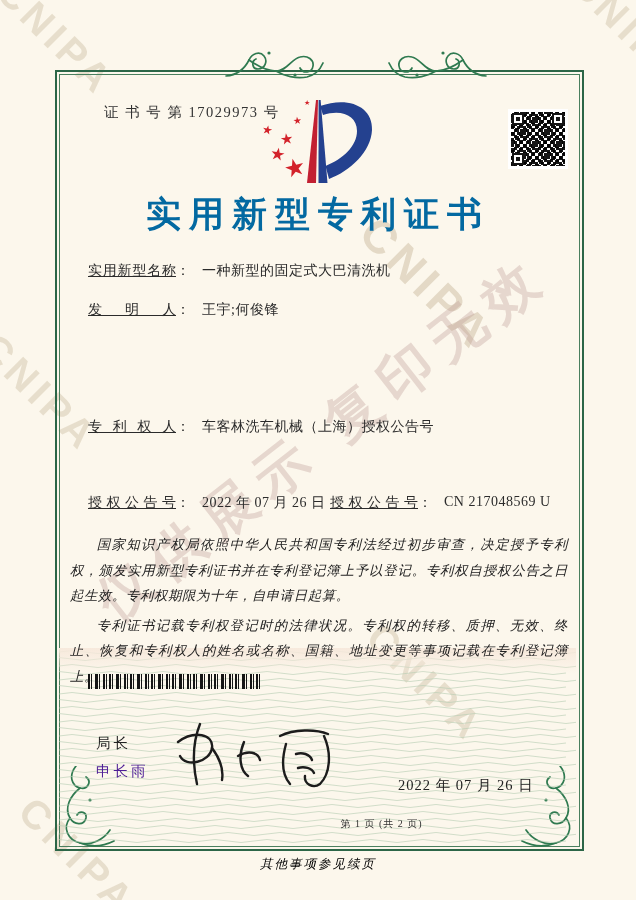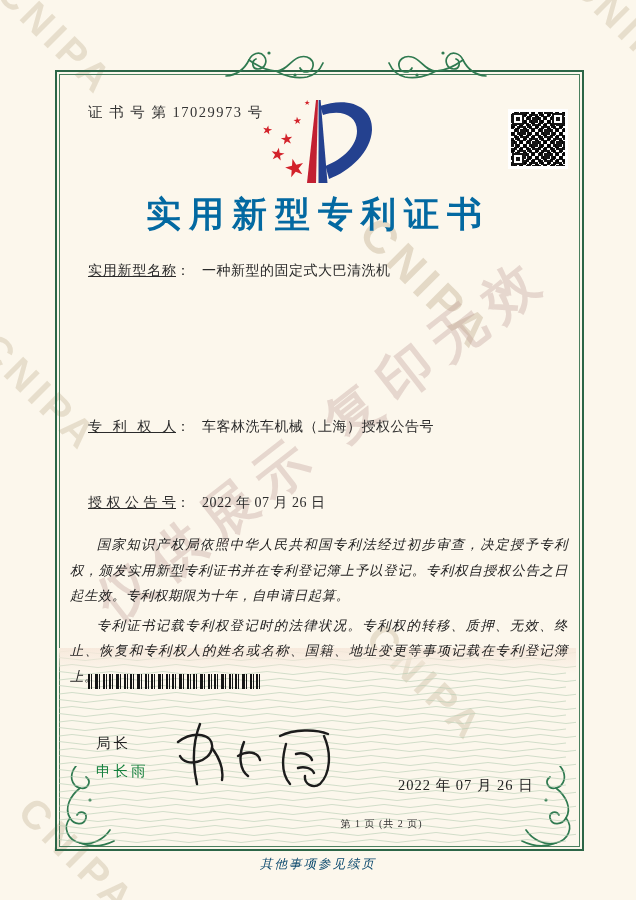--- a/index.html
+++ b/index.html
@@ -27,21 +27,21 @@
     border:2.5px solid #2c6647;}
   .frame-inner{position:absolute;left:2px;top:2px;right:2px;bottom:2px;
     border:1px solid #4a7f5e;}
   
   .orn{position:absolute;pointer-events:none;}
   
   .guilloche{position:absolute;left:59px;top:648px;pointer-events:none;}
   .warm-band{position:absolute;left:59px;top:648px;width:517px;height:26px;
     background:linear-gradient(#f7e9dc,rgba(247,233,220,0));pointer-events:none;}
   
-  .cert-no{position:absolute;left:88px;top:103px;font-size:14.5px;letter-spacing:1.5px;color:#333;}
+  .cert-no{position:absolute;left:104px;top:103px;font-size:14.5px;letter-spacing:1.5px;color:#333;}
   .logo{position:absolute;left:246px;top:94px;width:170px;height:96px;}
   .logo .star{position:absolute;color:#d3222a;line-height:1;}
   .logo svg{position:absolute;left:50px;top:0;}
   .qr{position:absolute;left:511px;top:112px;width:54px;height:54px;background:
     repeating-conic-gradient(#161616 0 25%,#ffffff 0 50%) 0 0/8px 8px,
     repeating-conic-gradient(#161616 0 25%,#ffffff 0 50%) 3px 2px/6px 6px;
     background-blend-mode:multiply;outline:3px solid #fff;}
   .qf{position:absolute;width:12px;height:12px;border:2px solid #141414;background:#fff;box-sizing:border-box;}
   .qf i{position:absolute;left:2px;top:2px;width:4px;height:4px;background:#141414;}
   .qf.tl{left:1px;top:1px}.qf.tr{right:1px;top:1px}.qf.bl{left:1px;bottom:1px}
@@ -60,27 +60,27 @@
   .bodytext p{margin:4px;text-indent:2em;text-align:justify;}
   
   .barcode{position:absolute;left:88px;top:674px;width:172px;height:15px;background:
     repeating-linear-gradient(90deg,#151515 0 2px,rgba(0,0,0,0) 2px 3px,#151515 3px 4px,
     rgba(0,0,0,0) 4px 7px,#151515 7px 10px,rgba(0,0,0,0) 10px 11px,#151515 11px 12px,
     rgba(0,0,0,0) 12px 15px,#151515 15px 17px,rgba(0,0,0,0) 17px 18px,#151515 18px 19px,
     rgba(0,0,0,0) 19px 21px);}
   .signoff-title{position:absolute;left:96px;top:734px;font-size:14.5px;letter-spacing:3px;
     font-family:"Liberation Sans","DejaVu Sans",sans-serif;color:#222;}
   .signoff-name{position:absolute;left:96px;top:762px;font-size:14.5px;letter-spacing:3px;
-    font-family:"Liberation Sans","DejaVu Sans",sans-serif;color:#15803d;}
+    font-family:"Liberation Sans","DejaVu Sans",sans-serif;color:#4c1d95;}
   .sig-svg{position:absolute;left:162px;top:716px;}
   .sig-date{position:absolute;left:398px;top:776px;font-size:14.5px;letter-spacing:1px;color:#222;}
   .page-info{position:absolute;left:55px;top:817px;width:565px;text-align:center;
     font-size:10px;letter-spacing:1px;color:#333;padding-left:44px;}
   .cont-note{position:absolute;left:0;top:856px;width:636px;text-align:center;
-    font-size:12.5px;letter-spacing:2px;font-style:italic;color:#0c4a6e;}
+    font-size:12.5px;letter-spacing:2px;font-style:italic;color:#000000;}
 </style>
 </head>
 <body>
 
 <div class="page">
 
   <svg width="0" height="0" style="position:absolute" aria-hidden="true">
     <defs>
       <path id="wave" d="M0 0 Q13 -3 26 0 T52 0 T78 0 T104 0 T130 0 T156 0 T182 0 T208 0 T234 0 T260 0 T286 0 T312 0 T338 0 T364 0 T390 0 T416 0 T442 0 T468 0 T494 0 T520 0" fill="none" stroke="#b7cdb3" stroke-width="1" opacity="0.62"></path>
       <g id="flourish" fill="none" stroke="#2f7a50" stroke-width="1.7" stroke-linecap="round">
@@ -184,25 +184,31 @@
     <div class="qf bl">
         <i></i>
       </div>
   </div>
 
   <div class="title">实用新型专利证书</div>
 
   <div class="frow" style="top:262px">
     <span class="flabel">实用新型名称</span><span class="fcolon">：</span><span class="fval">一种新型的固定式大巴清洗机</span>
   </div>
+  <div class="frow" style="top:301px">
+    <span class="flabel">发明人</span><span class="fcolon">：</span><span class="fval">王宇;何俊锋</span>
+  </div>
   <div class="frow" style="top:418px">
     <span class="flabel">专利权人</span><span class="fcolon">：</span><span class="fval">车客林洗车机械（上海）授权公告号</span>
   </div>
   <div class="frow" style="top:494px">
     <span class="flabel">授权公告号</span><span class="fcolon">：</span><span class="fval">2022 年 07 月 26 日</span>
+    <span class="fpair2">
+      <span class="flabel">授权公告号</span><span class="fcolon">：</span><span class="fval">CN 217048569 U</span>
+    </span>
   </div>
 
   <div class="bodytext">
     <p>国家知识产权局依照中华人民共和国专利法经过初步审查，决定授予专利权，颁发实用新型专利证书并在专利登记簿上予以登记。专利权自授权公告之日起生效。专利权期限为十年，自申请日起算。</p>
     <p>专利证书记载专利权登记时的法律状况。专利权的转移、质押、无效、终止、恢复和专利权人的姓名或名称、国籍、地址变更等事项记载在专利登记簿上。</p>
   </div>
 
   <div class="barcode"></div>
 
   <div class="signoff-title">局长</div>

